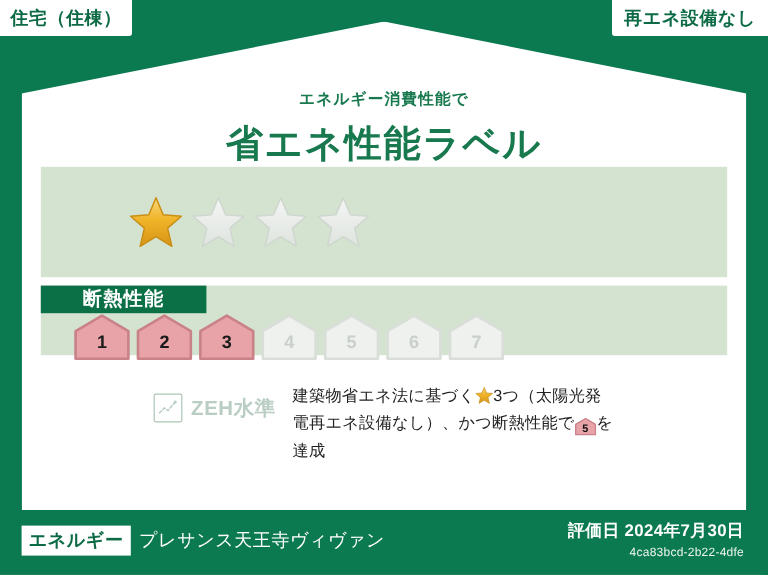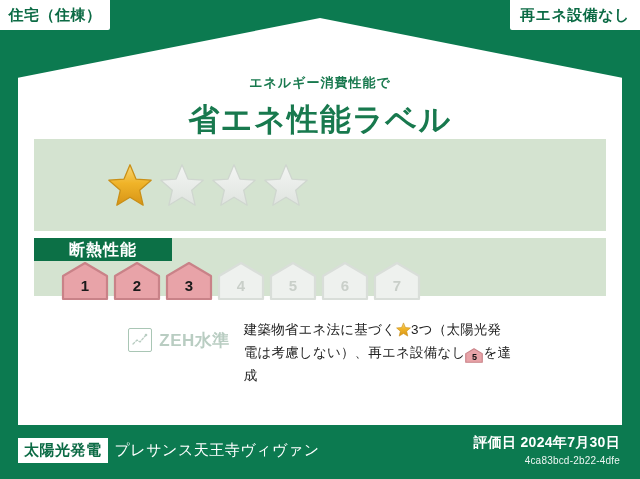--- a/index.html
+++ b/index.html
@@ -222,31 +222,31 @@
       <div id="zeh-mark">
         <svg id="zeh-icon" viewBox="0 0 22 22">
           <polyline points="4,15 8,11 11,13 17,6" fill="none" stroke="#b9cdc2" stroke-width="1.3" stroke-dasharray="2.2 1.8" stroke-linecap="round"></polyline>
           <circle cx="17" cy="6" r="1.3" fill="#b9cdc2"></circle>
         </svg>
         <span id="zeh-text">ZEH水準</span>
       </div>
       <div id="zeh-desc">
         <span>建築物省エネ法に基づく</span><svg class="inline-star" viewBox="0 0 50 50">
             <polygon points="25,3 31.5,18.5 48,19.8 35.5,30.6 39.3,47 25,38.3 10.7,47 14.5,30.6 2,19.8 18.5,18.5" fill="url(#gfill)" stroke="#c98f17" stroke-width="2" stroke-linejoin="round"></polygon>
-          </svg><span>3つ（太陽光発電</span><span>は考慮しない）、再エネ設備なし</span><span class="inline-house"><svg width="18" height="15" viewBox="0 0 48 40">
+          </svg><span>3つ（太陽光発電</span><span>再エネ設備なし）、かつ断熱性能で</span><span class="inline-house"><svg width="18" height="15" viewBox="0 0 48 40">
               <polygon points="24,2 46,15 46,38 2,38 2,15" fill="#e8a3a8" stroke="#c98288" stroke-width="3" stroke-linejoin="round"></polygon>
             </svg><b>5</b></span><span>を達成</span>
       </div>
     </div>
 
   </div>
 
   <div id="footer">
     <div id="footer-left">
-      <span id="self-eval-badge">太陽光発電</span>
+      <span id="self-eval-badge">エネルギー</span>
       <span id="building-name">プレサンス天王寺ヴィヴァン</span>
     </div>
     <div id="footer-right">
       <div id="eval-date">評価日 2024年7月30日</div>
       <div id="label-id">4ca83bcd-2b22-4dfe</div>
     </div>
   </div>
 
 </div>
 

